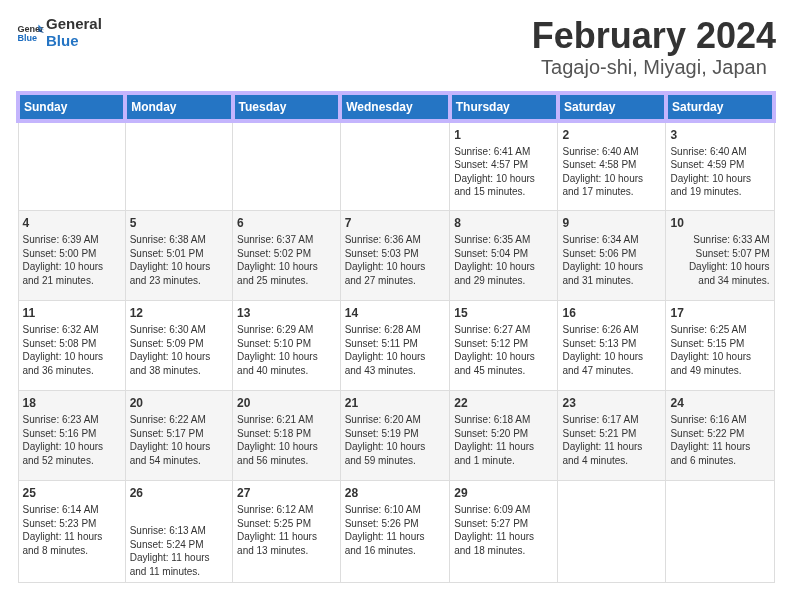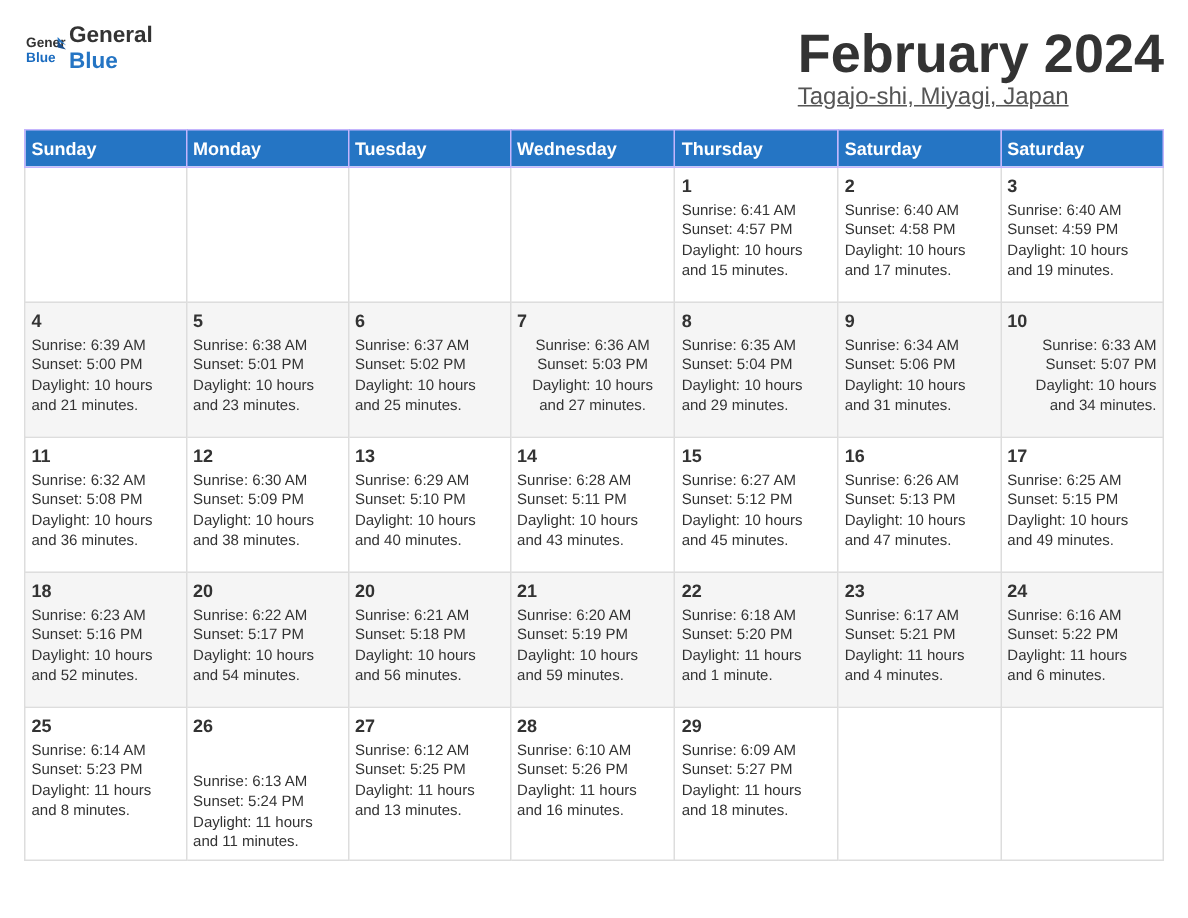--- a/index.html
+++ b/index.html
@@ -19,46 +19,45 @@
     .logo {
       display: flex;
       align-items: center;
       gap: 2px;
     }
     .logo-icon {
       width: 28px;
       height: 28px;
     }
     .title-area {
-      text-align: left;
+      text-align: center;
     }
     .month-title {
       font-size: 36px;
       font-weight: bold;
       color: #333;
       line-height: 1.1;
     }
     .subtitle {
-      font-size: 16px;
+      font-size: 20px;
       color: #555;
-      text-decoration: underline;
     }
     table {
       width: 100%;
       border-collapse: collapse;
       font-size: 10.5px;
     }
     thead tr th {
       background: #2575c4;
       color: #fff;
       padding: 5px 4px;
       text-align: left;
       font-size: 12px;
       font-weight: bold;
-      border: 1px solid #c4b5fd;
+      border: 4px solid #c4b5fd;
     }
     tbody tr {
       border-bottom: 1px solid #ccc;
     }
     tbody td {
       vertical-align: top;
       padding: 4px 4px;
       border: 1px solid #ddd;
       width: 113px;
       min-height: 80px;
@@ -165,21 +164,21 @@
         </td>
         <td>
           <span class="day-num">6</span>
           <div class="day-info" style="white-space: pre-line;">Sunrise: 6:37 AM
 Sunset: 5:02 PM
 Daylight: 10 hours
 and 25 minutes.</div>
         </td>
         <td>
           <span class="day-num">7</span>
-          <div class="day-info" style="white-space: pre-line; text-align: center;">Sunrise: 6:36 AM
+          <div class="day-info" style="white-space: pre-line;">Sunrise: 6:36 AM
 Sunset: 5:03 PM
 Daylight: 10 hours
 and 27 minutes.</div>
         </td>
         <td>
           <span class="day-num">8</span>
           <div class="day-info" style="white-space: pre-line;">Sunrise: 6:35 AM
 Sunset: 5:04 PM
 Daylight: 10 hours
 and 29 minutes.</div>

